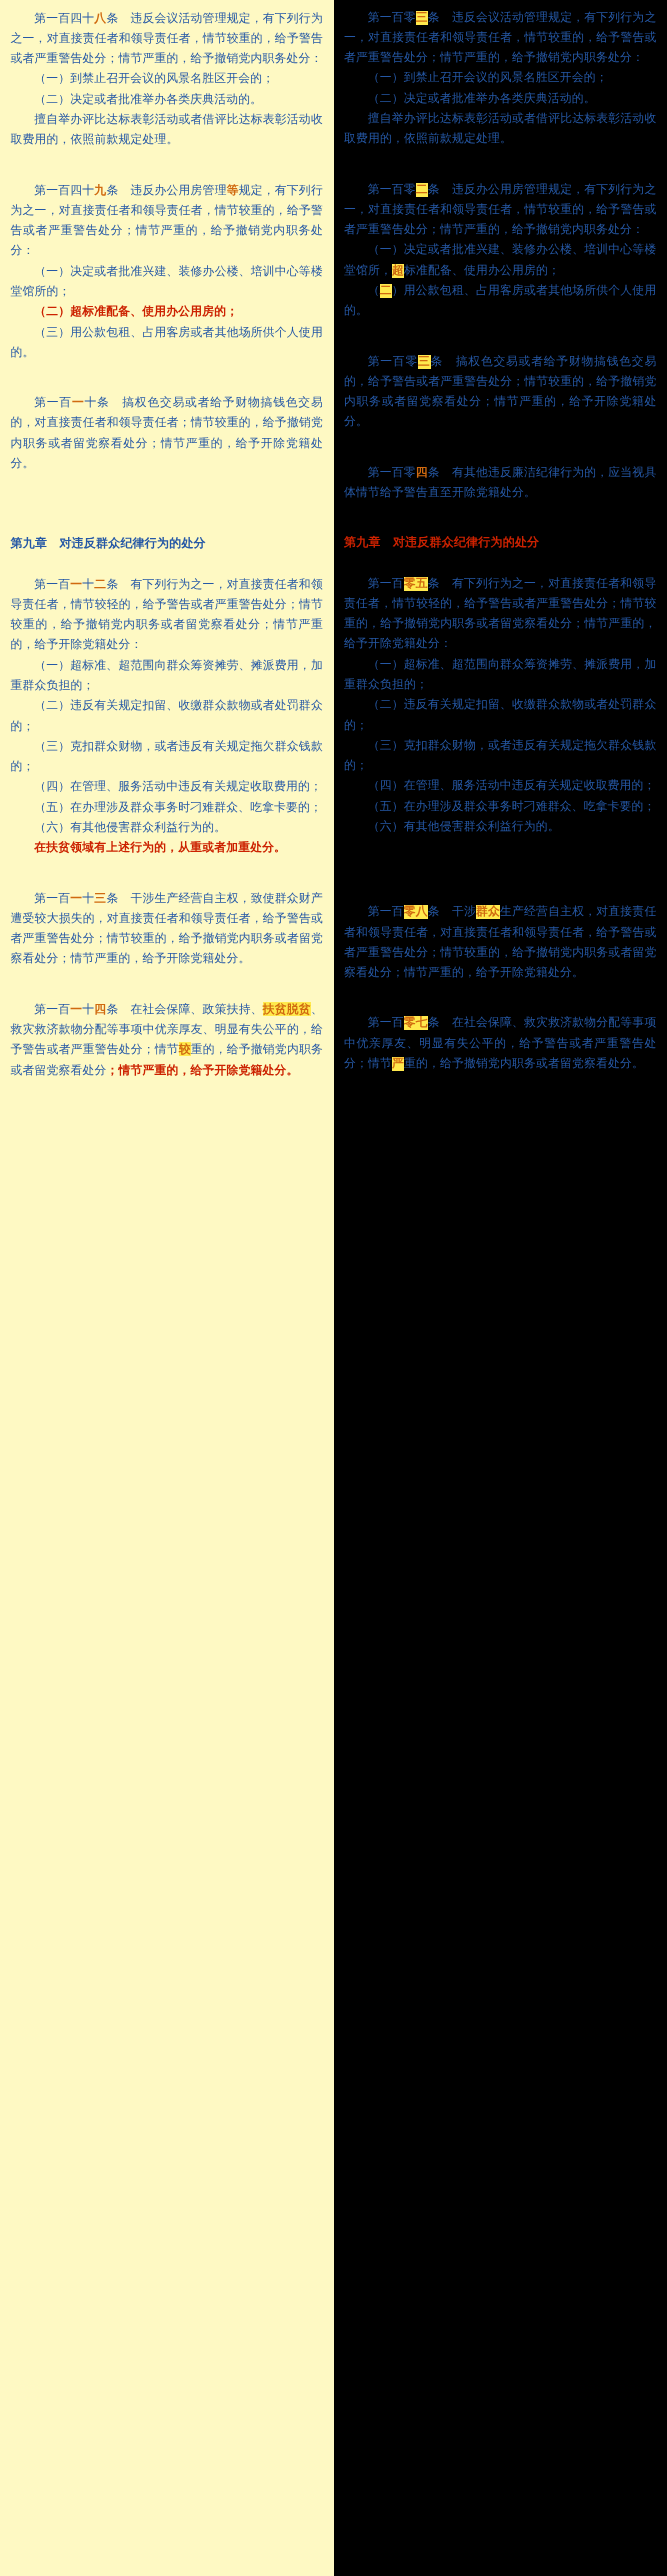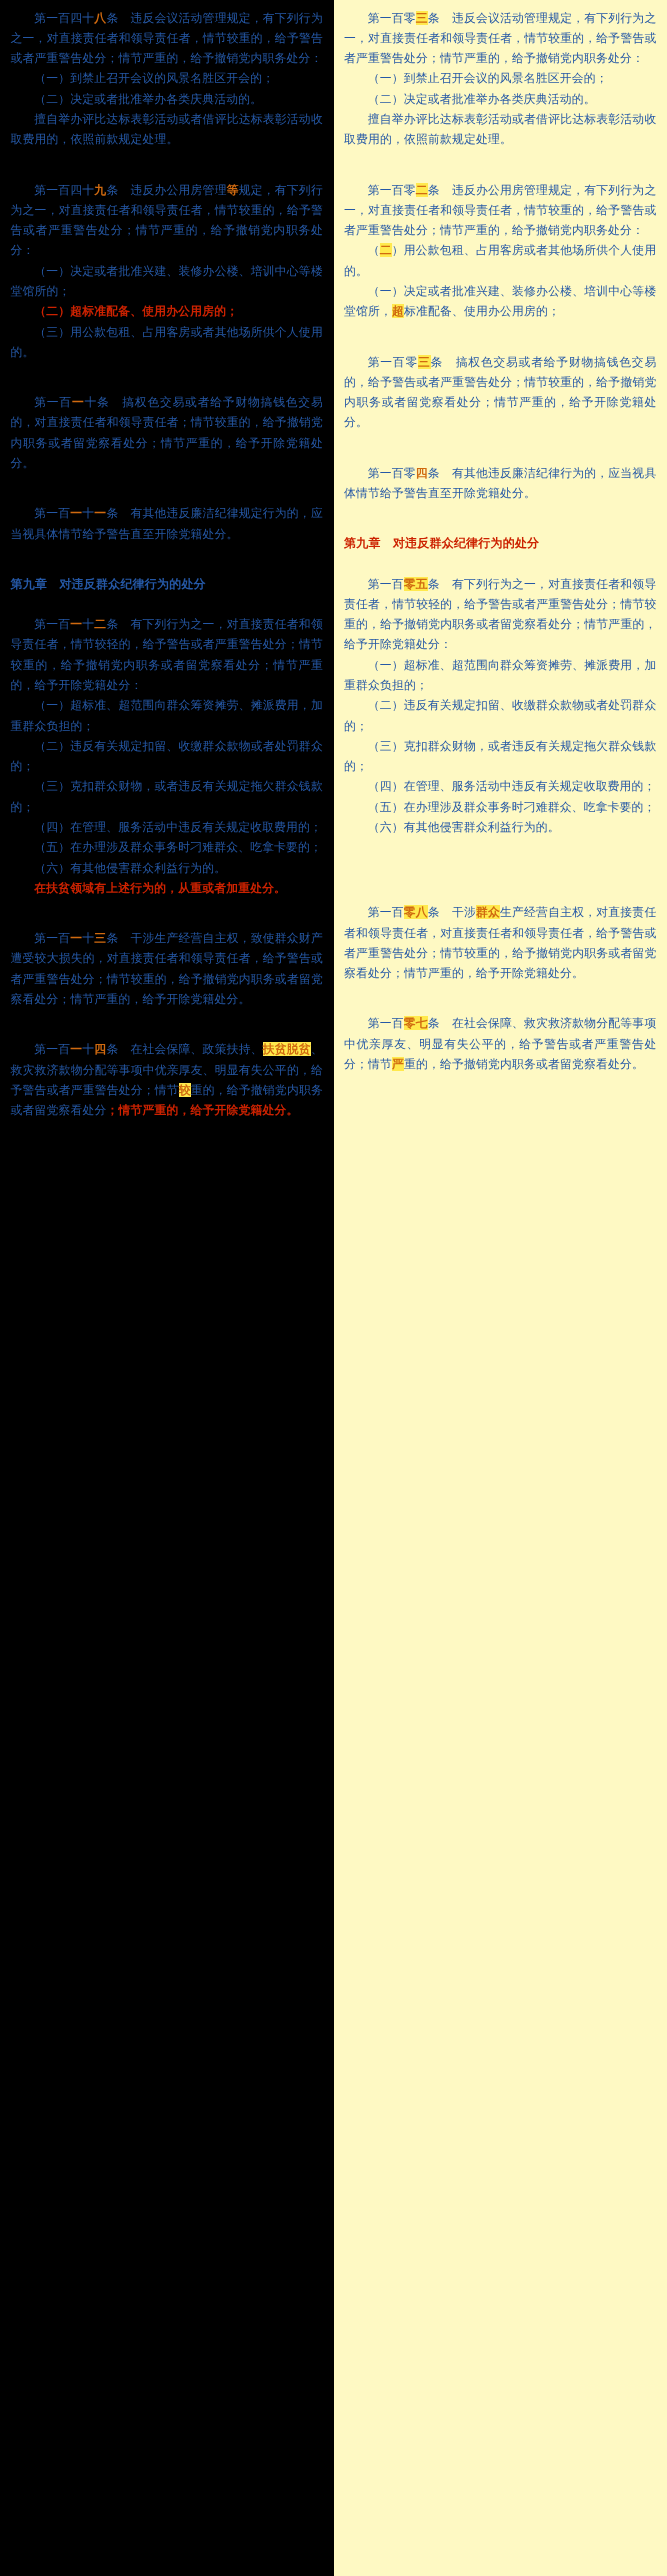--- a/index.html
+++ b/index.html
@@ -18,24 +18,25 @@
     box-sizing: border-box;
     display: flex;
     flex-direction: row;
   }
   .col {
     width: 334px;
     box-sizing: border-box;
     padding: 7.6px 10.6px 15px 10.6px;
   }
   .col-left {
+    background: #fef9c3;
+  }
+  .col-right {
     background: #000000;
-  }
-  .col-right {
-    background: #fef9c3;
+    font-family: Liberation Mono, monospace;
   }
   .blocks {
     display: flex;
     flex-direction: column;
   }
   
   .blk {
     position: relative;
   }
   p {
@@ -100,23 +101,20 @@
       </div>
 
       <div class="sp sp-l"></div>
 
       <div class="blk">
         <p class="ind"><span class="blue">第一百</span><span class="orange bold">一</span><span class="blue">十条　搞权色交易或者给予财物搞钱色交易的，对直接责任者和领导责任者；情节较重的，给予撤销党内职务或者留党察看处分；情节严重的，给予开除党籍处分。</span></p>
       </div>
 
       <div class="sp sp-l"></div>
 
-      <div class="blk">
-        <p class="ind"><span class="blue">第一百</span><span class="orange bold">一</span><span class="blue">十</span><span class="orange bold">一</span><span class="blue">条　有其他违反廉洁纪律规定行为的，应当视具体情节给予警告直至开除党籍处分。</span></p>
-      </div>
 
       <div class="sp sp-l"></div>
 
       <div class="blk">
         <p class="chapter blue">第九章　对违反群众纪律行为的处分</p>
       </div>
 
       <div class="sp"></div>
 
       <div class="blk">
@@ -155,22 +153,22 @@
         <p class="ind"><span class="blue">第一百零</span><span class="orange bold hl">三</span><span class="blue">条　违反会议活动管理规定，有下列行为之一，对直接责任者和领导责任者，情节较重的，给予警告或者严重警告处分；情节严重的，给予撤销党内职务处分：</span></p>
         <p class="ind"><span class="blue">（一）到禁止召开会议的风景名胜区开会的；</span></p>
         <p class="ind"><span class="blue">（二）决定或者批准举办各类庆典活动的。</span></p>
         <p class="ind"><span class="blue">擅自举办评比达标表彰活动或者借评比达标表彰活动收取费用的，依照前款规定处理。</span></p>
       </div>
 
       <div class="sp sp-l"></div>
 
       <div class="blk">
         <p class="ind"><span class="blue">第一百零</span><span class="orange bold hl">二</span><span class="blue">条　违反办公用房管理规定，有下列行为之一，对直接责任者和领导责任者，情节较重的，给予警告或者严重警告处分；情节严重的，给予撤销党内职务处分：</span></p>
+        <p class="ind"><span class="blue">（一）决定或者批准兴建、装修办公楼、培训中心等楼堂馆所，</span><span class="orange bold hl">超</span><span class="blue">标准配备、使用办公用房的；</span></p>
         <p class="ind"><span class="blue">（</span><span class="orange bold hl">二</span><span class="blue">）用公款包租、占用客房或者其他场所供个人使用的。</span></p>
-        <p class="ind"><span class="blue">（一）决定或者批准兴建、装修办公楼、培训中心等楼堂馆所，</span><span class="orange bold hl">超</span><span class="blue">标准配备、使用办公用房的；</span></p>
       </div>
 
       <div class="sp sp-l"></div>
 
       <div class="blk">
         <p class="ind"><span class="blue">第一百零</span><span class="orange bold hl">三</span><span class="blue">条　搞权色交易或者给予财物搞钱色交易的，给予警告或者严重警告处分；情节较重的，给予撤销党内职务或者留党察看处分；情节严重的，给予开除党籍处分。</span></p>
       </div>
 
       <div class="sp sp-l"></div>
 

